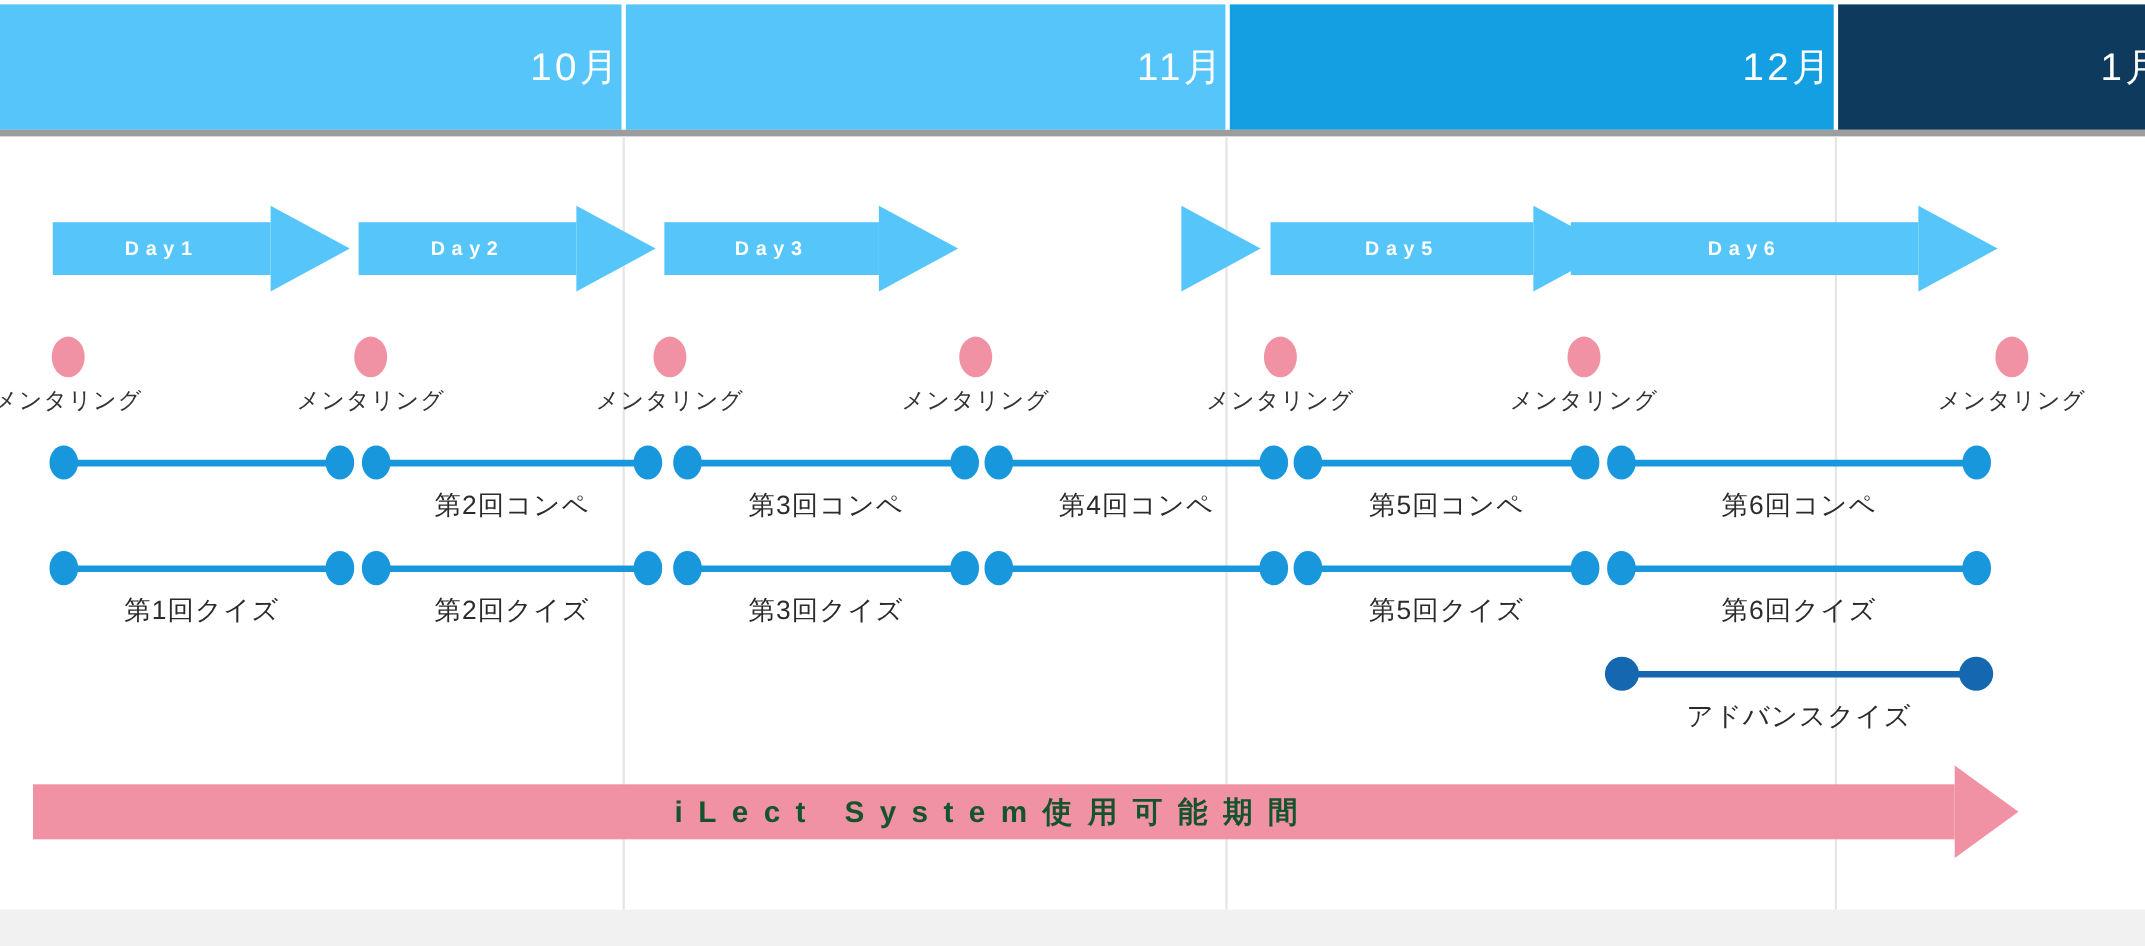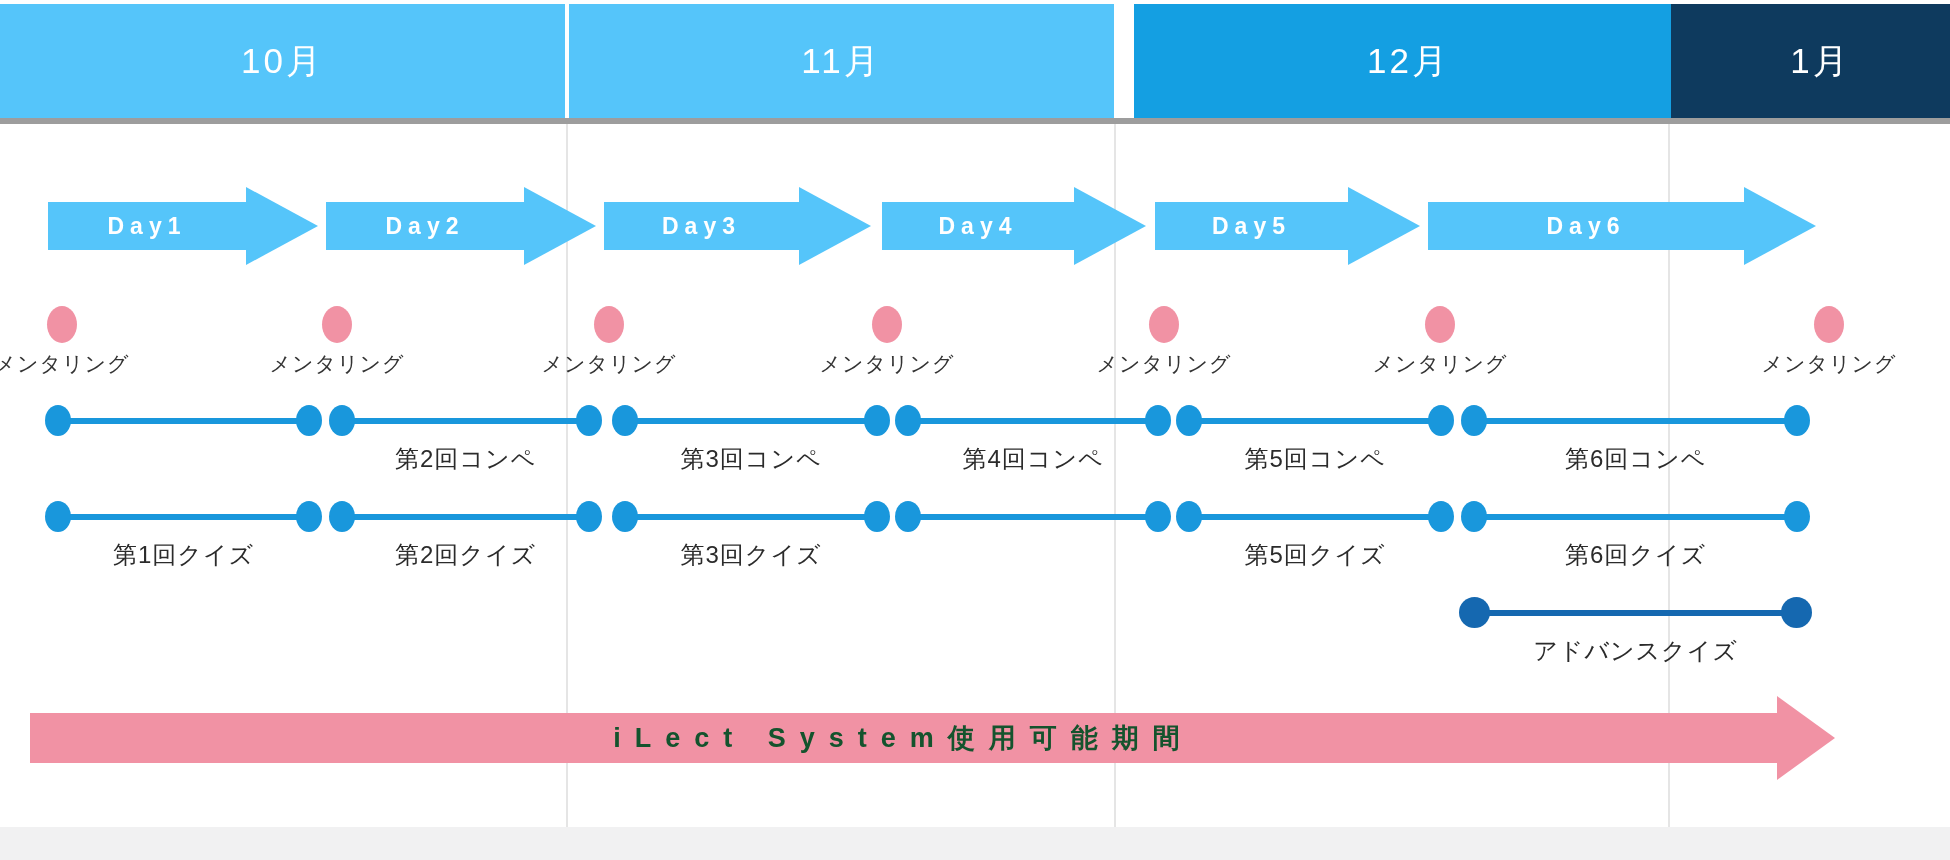--- a/index.html
+++ b/index.html
@@ -3,34 +3,34 @@
 <meta charset="utf-8">
 <style>
   html,body{margin:0;padding:0;background:#ffffff;}
   .canvas{
     position:relative;width:1950px;height:860px;background:#ffffff;overflow:hidden;
     font-family:"Liberation Sans","DejaVu Sans",sans-serif;
   }
   
   .month{
     position:absolute;top:4px;height:114px;
-    display:flex;align-items:center;justify-content:center;
+    display:flex;align-items:center;justify-content:flex-end;
     color:#ffffff;font-size:35px;letter-spacing:3px;background:#55C5FA;
   }
-  .month.m12{background:#149FE2;margin-left:16px;}
+  .month.m12{background:#149FE2;}
   .month.m1{background:#0E3A5E;}
   .header-shadow{position:absolute;top:118px;left:0;width:1950px;height:6px;background:#9d9d9d;}
   
   .gridline{position:absolute;top:124px;height:703px;width:2px;background:#e5e5e5;}
   
   .day-arrow{position:absolute;top:187px;height:78px;}
   .day-body{
     position:absolute;left:0;right:72px;top:15px;height:48px;background:#55C5FA;
     display:flex;align-items:center;justify-content:center;
-    color:#ffffff;font-weight:bold;font-size:23px;letter-spacing:6px;
+    color:#ffffff;font-weight:bold;font-size:18px;letter-spacing:6px;
   }
   .day-tip{
     position:absolute;right:0;top:0;width:0;height:0;
     border-top:39px solid transparent;border-bottom:39px solid transparent;
     border-left:72px solid #55C5FA;
   }
   
   .mentor{position:absolute;top:306px;width:160px;display:flex;flex-direction:column;align-items:center;}
   .mentor-dot{width:30px;height:37px;border-radius:50%;background:#F192A4;}
   .mentor-label{margin-top:7px;font-size:21px;color:#333333;letter-spacing:1px;white-space:nowrap;}
@@ -96,26 +96,23 @@
     </div>
     <div class="day-tip"></div>
   </div>
   <div class="day-arrow" style="left:604px;width:267px;">
     <div class="day-body">
       <span>Day3</span>
     </div>
     <div class="day-tip"></div>
   </div>
   <div class="day-arrow" style="left:882px;width:264px;">
-    <div class="day-body">
-      <span>Day4</span>
-    </div>
-    <div class="day-tip"></div>
-  </div>
-  <div class="day-arrow" style="left:1155px;width:265px;">
+    <div class="day-tip"></div>
+  </div>
+  <div class="day-arrow" style="left:1155px;width:265px;padding-left:46px;">
     <div class="day-body">
       <span>Day5</span>
     </div>
     <div class="day-tip"></div>
   </div>
   <div class="day-arrow" style="left:1428px;width:388px;">
     <div class="day-body">
       <span>Day6</span>
     </div>
     <div class="day-tip"></div>

